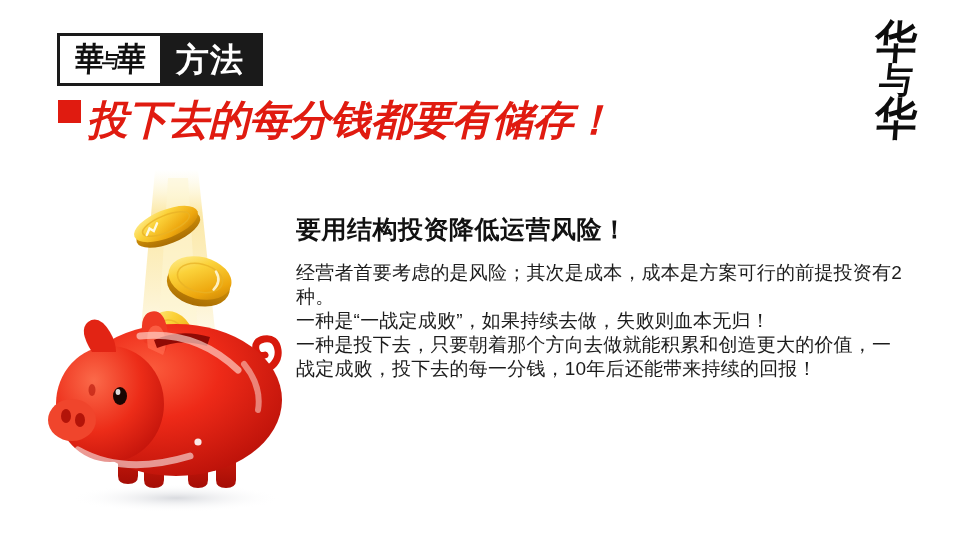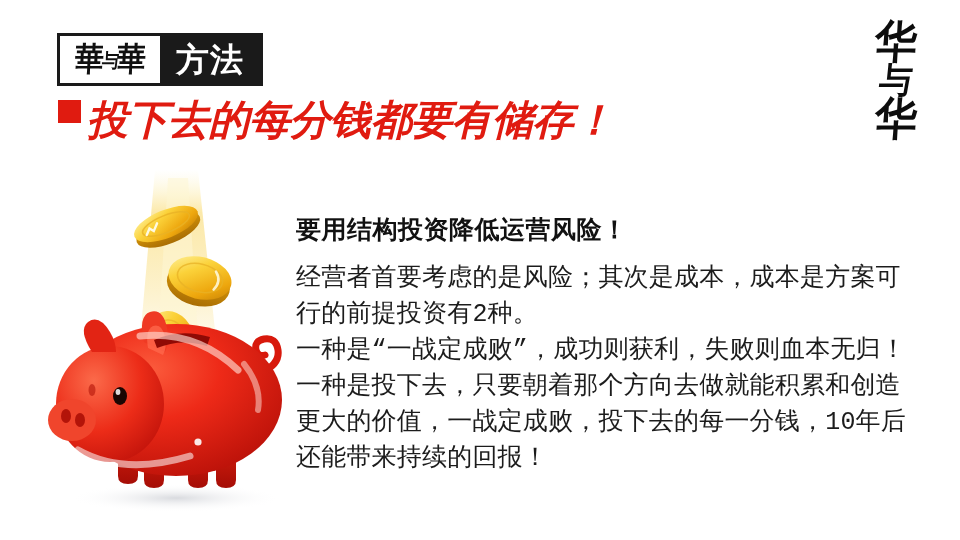--- a/index.html
+++ b/index.html
@@ -141,23 +141,23 @@
   .copy-heading {
     font-family: "DejaVu Sans", "Liberation Sans", sans-serif;
     font-weight: bold;
     font-size: 25px;
     line-height: 1.25;
     color: #111111;
     margin: 0 0 16px 0;
     letter-spacing: 0.5px;
   }
   .copy-para {
-    font-family: Liberation Mono, monospace;
-    font-size: 25px;
-    line-height: 36px;
+    font-family: Liberation Sans, sans-serif;
+    font-size: 19px;
+    line-height: 24px;
     color: #1c1c1c;
     margin: 0;
     letter-spacing: 0.2px;
   }
 </style>
 </head>
 <body>
 
 <div id="slide">
 
@@ -283,17 +283,17 @@
         <path d="M92 168 q56 -6 98 34" stroke="#ffd9cf" stroke-width="7" fill="none" stroke-linecap="round" opacity="0.65"></path>
         <path d="M196 196 q18 22 14 46" stroke="#ffe6de" stroke-width="6" fill="none" stroke-linecap="round" opacity="0.5"></path>
         <circle cx="150" cy="274" r="3.6" fill="#ffffff" opacity="0.9"></circle>
       </g>
     </svg>
   </div>
 
   <div class="copy">
     <h2 class="copy-heading">要用结构投资降低运营风险！</h2>
     <p class="copy-para">经营者首要考虑的是风险；其次是成本，成本是方案可行的前提投资有2种。</p>
-    <p class="copy-para">一种是“一战定成败”，成功则获利，失败则血本无归！</p>
+    <p class="copy-para">一种是“一战定成败”，如果持续去做，失败则血本无归！</p>
     <p class="copy-para">一种是投下去，只要朝着那个方向去做就能积累和创造更大的价值，一战定成败，投下去的每一分钱，10年后还能带来持续的回报！</p>
   </div>
 
 </div>
 
 </body></html>

